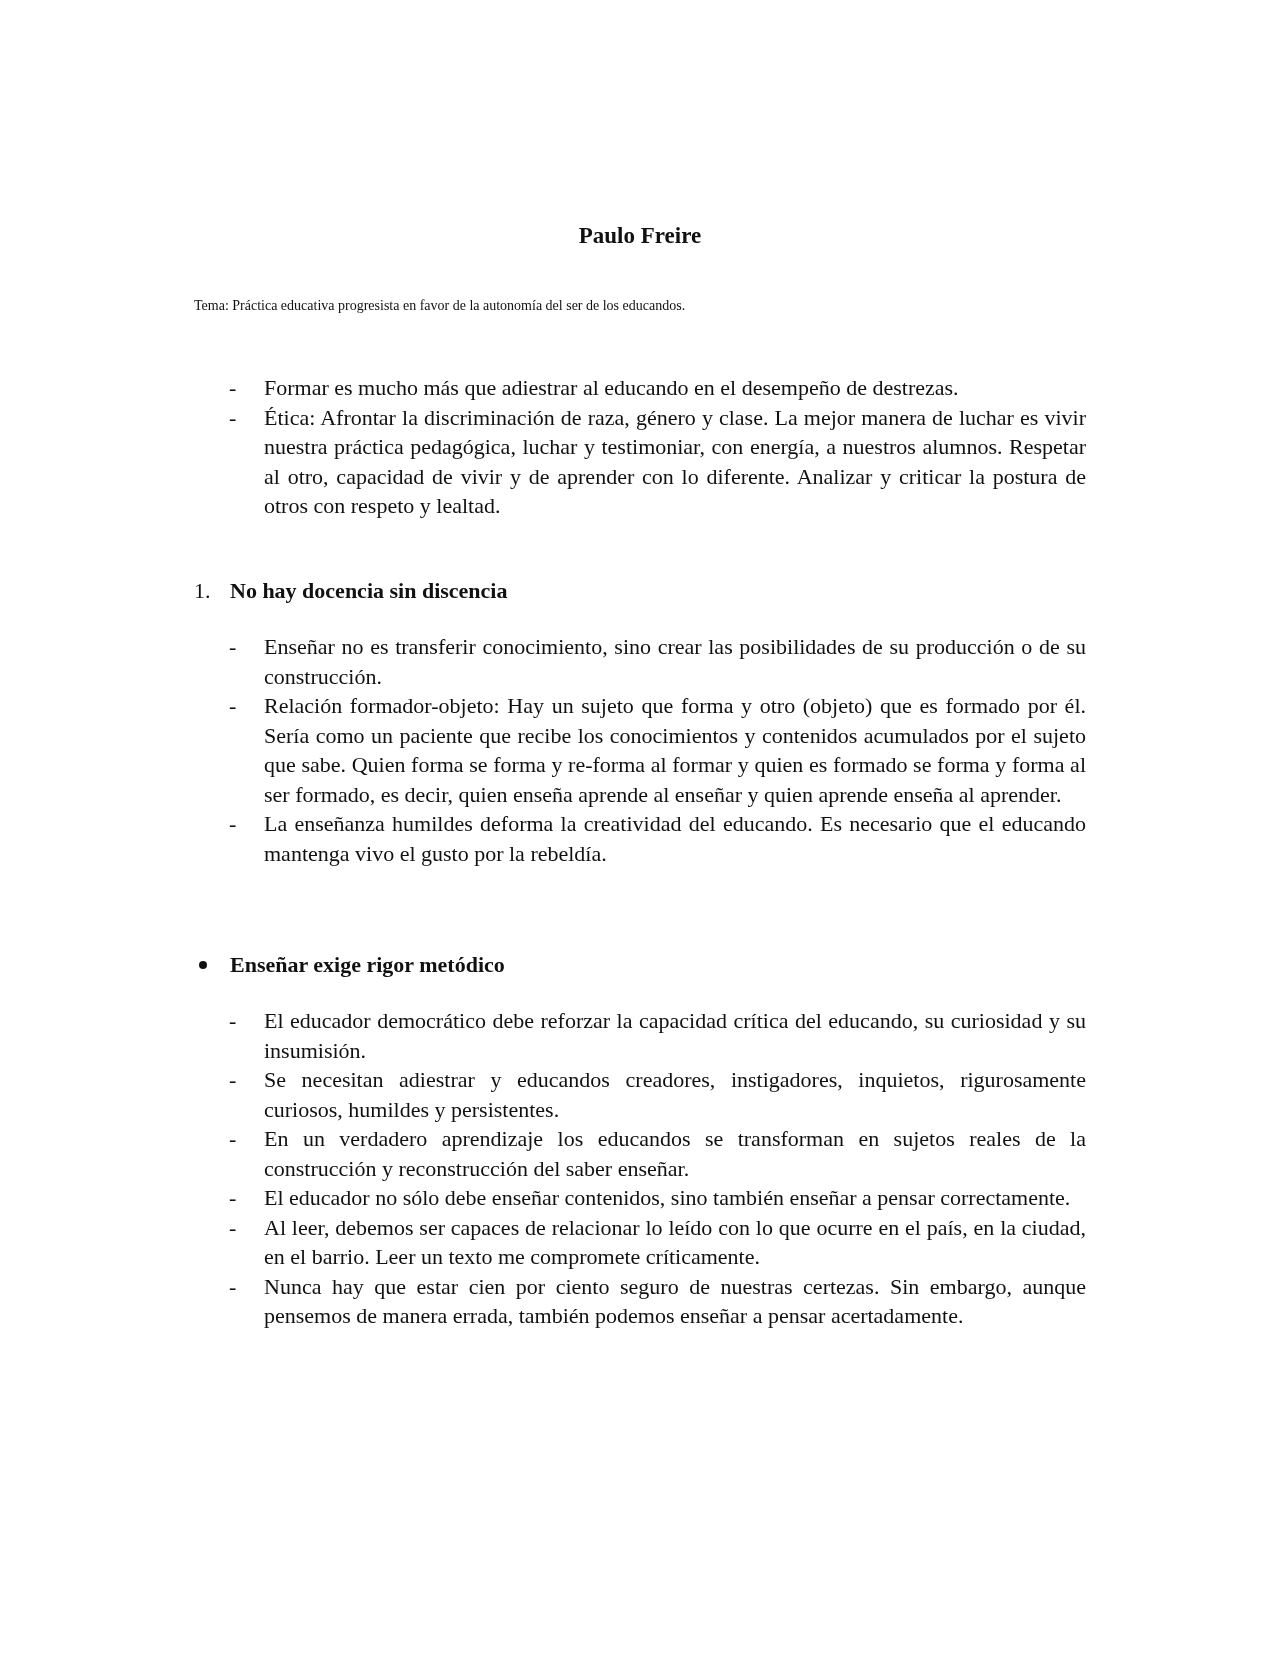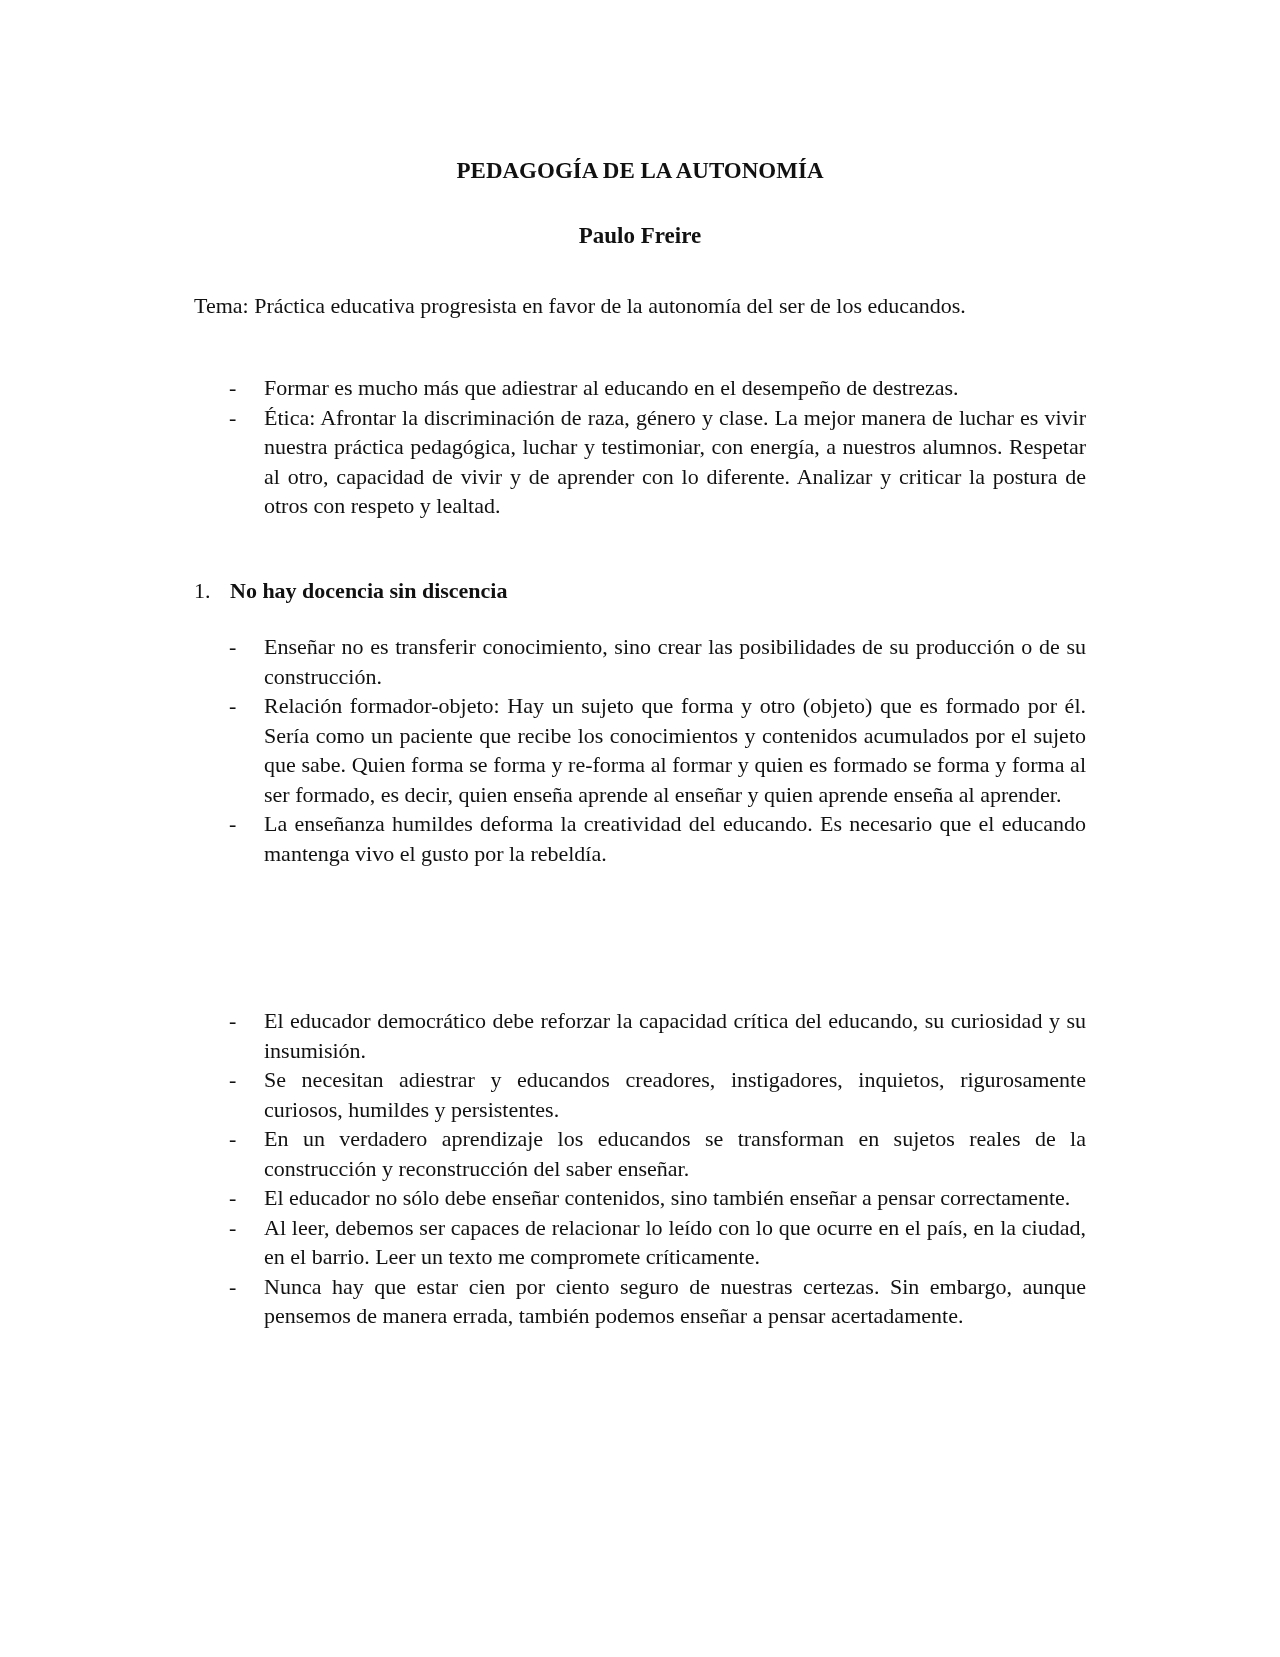--- a/index.html
+++ b/index.html
@@ -40,21 +40,21 @@
       text-align: center;
       font-weight: bold;
       font-size: 23px;
       line-height: 30px;
       margin-top: 20px;
     }
     .tema {
       position: absolute;
       left: 194px;
       top: 291px;
-      font-size: 22px;
+      font-size: 14px;
       line-height: 30px;
       white-space: nowrap;
     }
     .dash-list {
       position: absolute;
       left: 194px;
       width: 892px;
       margin: 0;
       padding: 0;
       list-style: none;
@@ -100,21 +100,20 @@
       vertical-align: middle;
       position: relative;
       top: -2px;
     }
   </style>
 </head>
 <body>
 
 <div class="page">
 
-  <div class="title">PEDAGOGÍA DE LA AUTONOMÍA</div>
   <div class="author">Paulo Freire</div>
 
   <div class="tema">Tema: Práctica educativa progresista en favor de la autonomía del ser de los educandos.</div>
 
   <ul class="dash-list" style="top:373px;">
     <li>
       <span class="dash">-</span>
       <span class="text">Formar es mucho más que adiestrar al educando en el desempeño de destrezas.</span>
     </li>
     <li>
@@ -135,20 +134,23 @@
     <li>
       <span class="dash">-</span>
       <span class="text">Relación formador-objeto: Hay un sujeto que forma y otro (objeto) que es formado por él. Sería como un paciente que recibe los conocimientos y contenidos acumulados por el sujeto que sabe. Quien forma se forma y re-forma al formar y quien es formado se forma y forma al ser formado, es decir, quien enseña aprende al enseñar y quien aprende enseña al aprender.</span>
     </li>
     <li>
       <span class="dash">-</span>
       <span class="text">La enseñanza humildes deforma la creatividad del educando. Es necesario que el educando mantenga vivo el gusto por la rebeldía.</span>
     </li>
   </ul>
 
+  <div class="section-heading" style="top:950px;">
+    <span class="bullet-dot"></span><span class="heading-text">Enseñar exige rigor metódico</span>
+  </div>
 
   <ul class="dash-list" style="top:1006px;">
     <li>
       <span class="dash">-</span>
       <span class="text">El educador democrático debe reforzar la capacidad crítica del educando, su curiosidad y su insumisión.</span>
     </li>
     <li>
       <span class="dash">-</span>
       <span class="text">Se necesitan adiestrar y educandos creadores, instigadores, inquietos, rigurosamente curiosos, humildes y persistentes.</span>
     </li>

